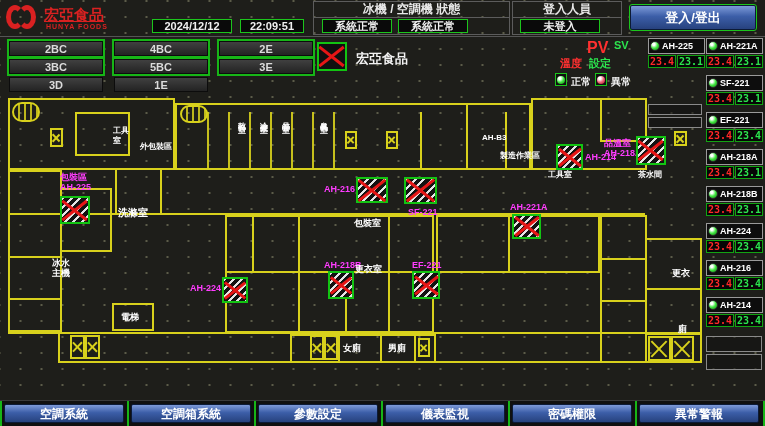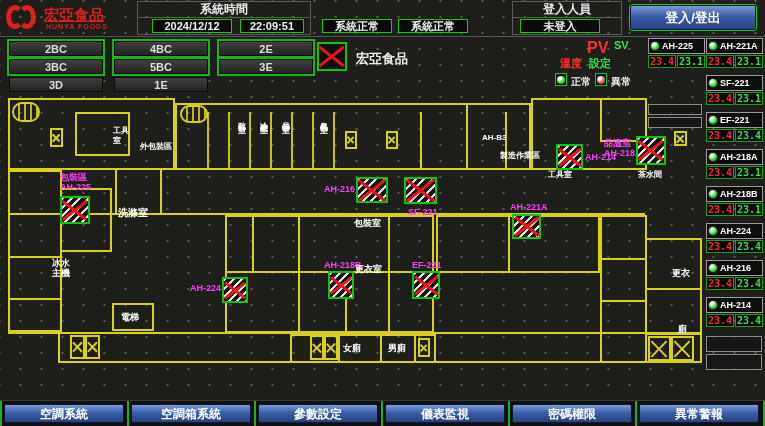--- a/index.html
+++ b/index.html
@@ -75,26 +75,26 @@
 
 <div class="screen">
 
   <div class="abs" style="left:4px;top:2px;width:130px;height:32px;">
     <span class="ring" style="left:2px;top:3px;width:18px;height:24px;border-right-color:transparent;"></span>
     <span class="ring" style="left:14px;top:3px;width:18px;height:24px;border-left-color:transparent;"></span>
     <div class="brand abs" style="left:40px;top:4px;font-size:15px;text-decoration:underline;">宏亞食品</div>
     <div class="brand abs" style="left:42px;top:21px;font-size:7px;letter-spacing:1px;">HUNYA FOODS</div>
   </div>
 
-  <div class="hdr-panel" style="left:137px;width:174px;">
-    <div class="hdr-title">系統時間</div>
-  </div>
   <div class="gbox" style="left:152px;top:19px;width:80px;height:14px;font-size:11px;line-height:12px;">2024/12/12</div>
   <div class="gbox" style="left:240px;top:19px;width:64px;height:14px;font-size:11px;line-height:12px;">22:09:51</div>
 
+  <div class="hdr-panel" style="left:313px;width:197px;">
+    <div class="hdr-title">冰機 / 空調機 狀態</div>
+  </div>
   <div class="gbox" style="left:322px;top:19px;width:70px;height:14px;font-size:11px;line-height:12px;">系統正常</div>
   <div class="gbox" style="left:398px;top:19px;width:70px;height:14px;font-size:11px;line-height:12px;">系統正常</div>
 
   <div class="hdr-panel" style="left:512px;width:110px;">
     <div class="hdr-title">登入人員</div>
   </div>
   <div class="gbox" style="left:520px;top:19px;width:80px;height:14px;font-size:11px;line-height:12px;">未登入</div>
 
   <div class="login-btn">登入/登出</div>
   <div class="abs" style="left:0;top:36px;width:765px;height:1px;background:#555;"></div>

